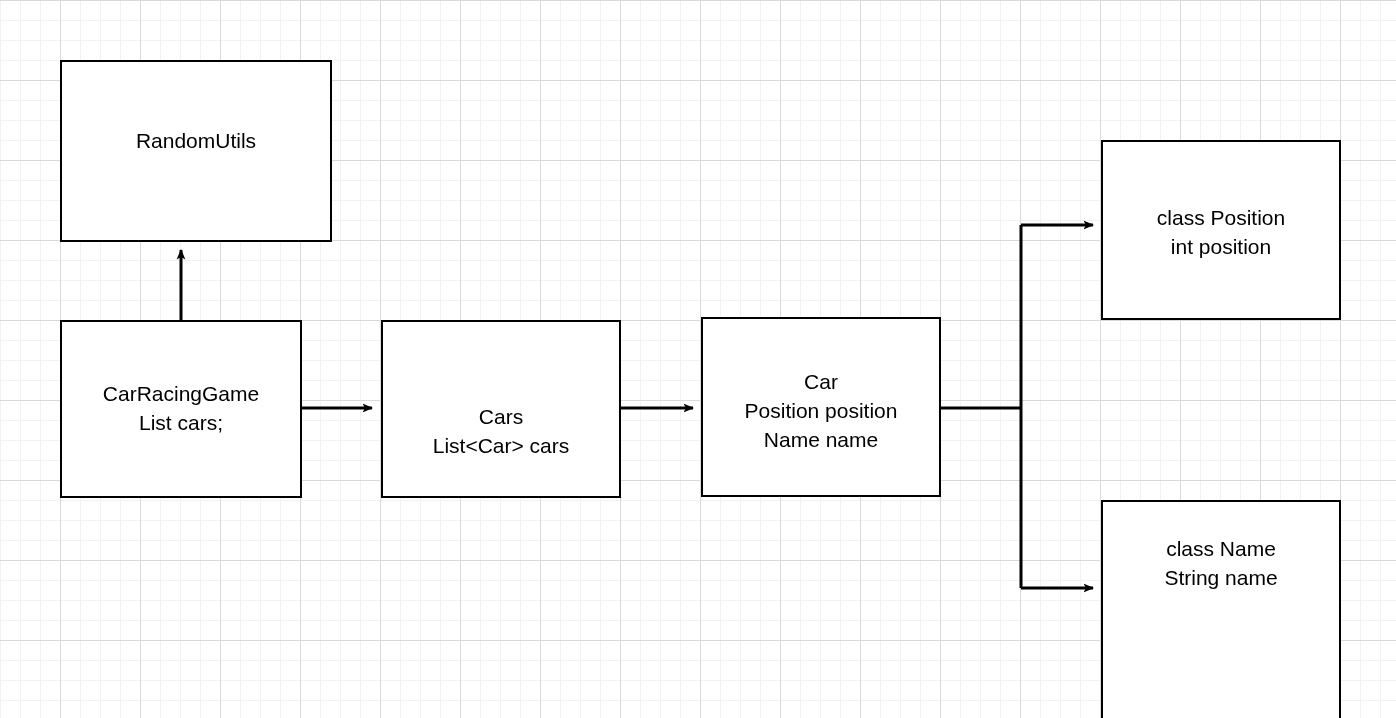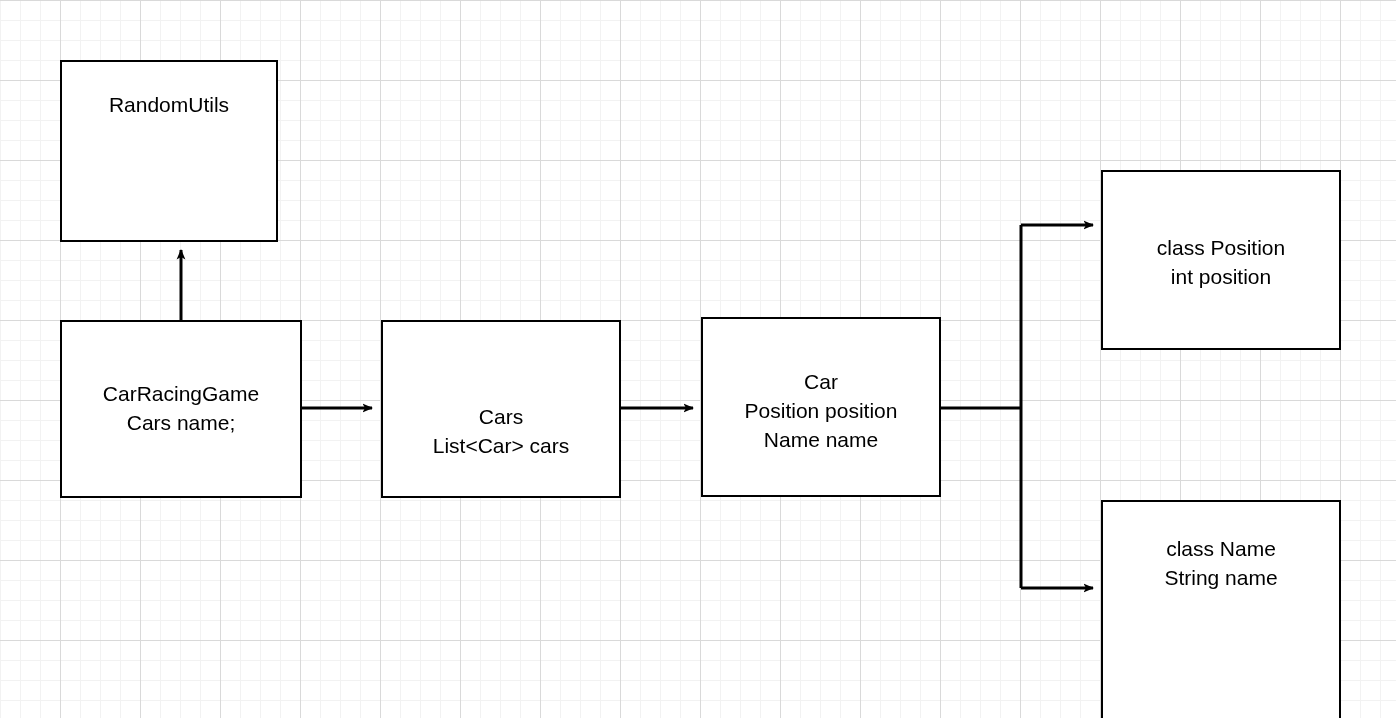--- a/index.html
+++ b/index.html
@@ -92,41 +92,41 @@
 
     <g>
       <path d="M 1021 225 L 1093 225" stroke="#000000" stroke-width="3" fill="none" marker-end="url(#arrowhead)"></path>
     </g>
 
     <g>
       <path d="M 1021 588 L 1093 588" stroke="#000000" stroke-width="3" fill="none" marker-end="url(#arrowhead)"></path>
     </g>
   </svg>
 
-  <div class="node" style="left:60px; top:60px; width:218px; height:182px; padding-top:28px;">
+  <div class="node" style="left:60px; top:60px; width:272px; height:182px; padding-top:64px;">
     <span class="node-text">RandomUtils</span>
   </div>
 
   <div class="node" style="left:60px; top:320px; width:242px; height:178px; padding-top:57px;">
     <span class="node-text">CarRacingGame
-Cars name;</span>
+List cars;</span>
   </div>
 
   <div class="node" style="left:381px; top:320px; width:240px; height:178px; padding-top:80px;">
     <span class="node-text">Cars
 List&lt;Car&gt; cars</span>
   </div>
 
   <div class="node" style="left:701px; top:317px; width:240px; height:180px; padding-top:48px;">
     <span class="node-text">Car
 Position position
 Name name</span>
   </div>
 
-  <div class="node" style="left:1101px; top:140px; width:240px; height:180px; padding-top:61px;margin-top:30px;">
+  <div class="node" style="left:1101px; top:140px; width:240px; height:180px; padding-top:61px;">
     <span class="node-text">class Position
 int position</span>
   </div>
 
   <div class="node" style="left:1101px; top:500px; width:240px; height:233px; padding-top:32px;">
     <span class="node-text">class Name
 String name</span>
   </div>
 
 

